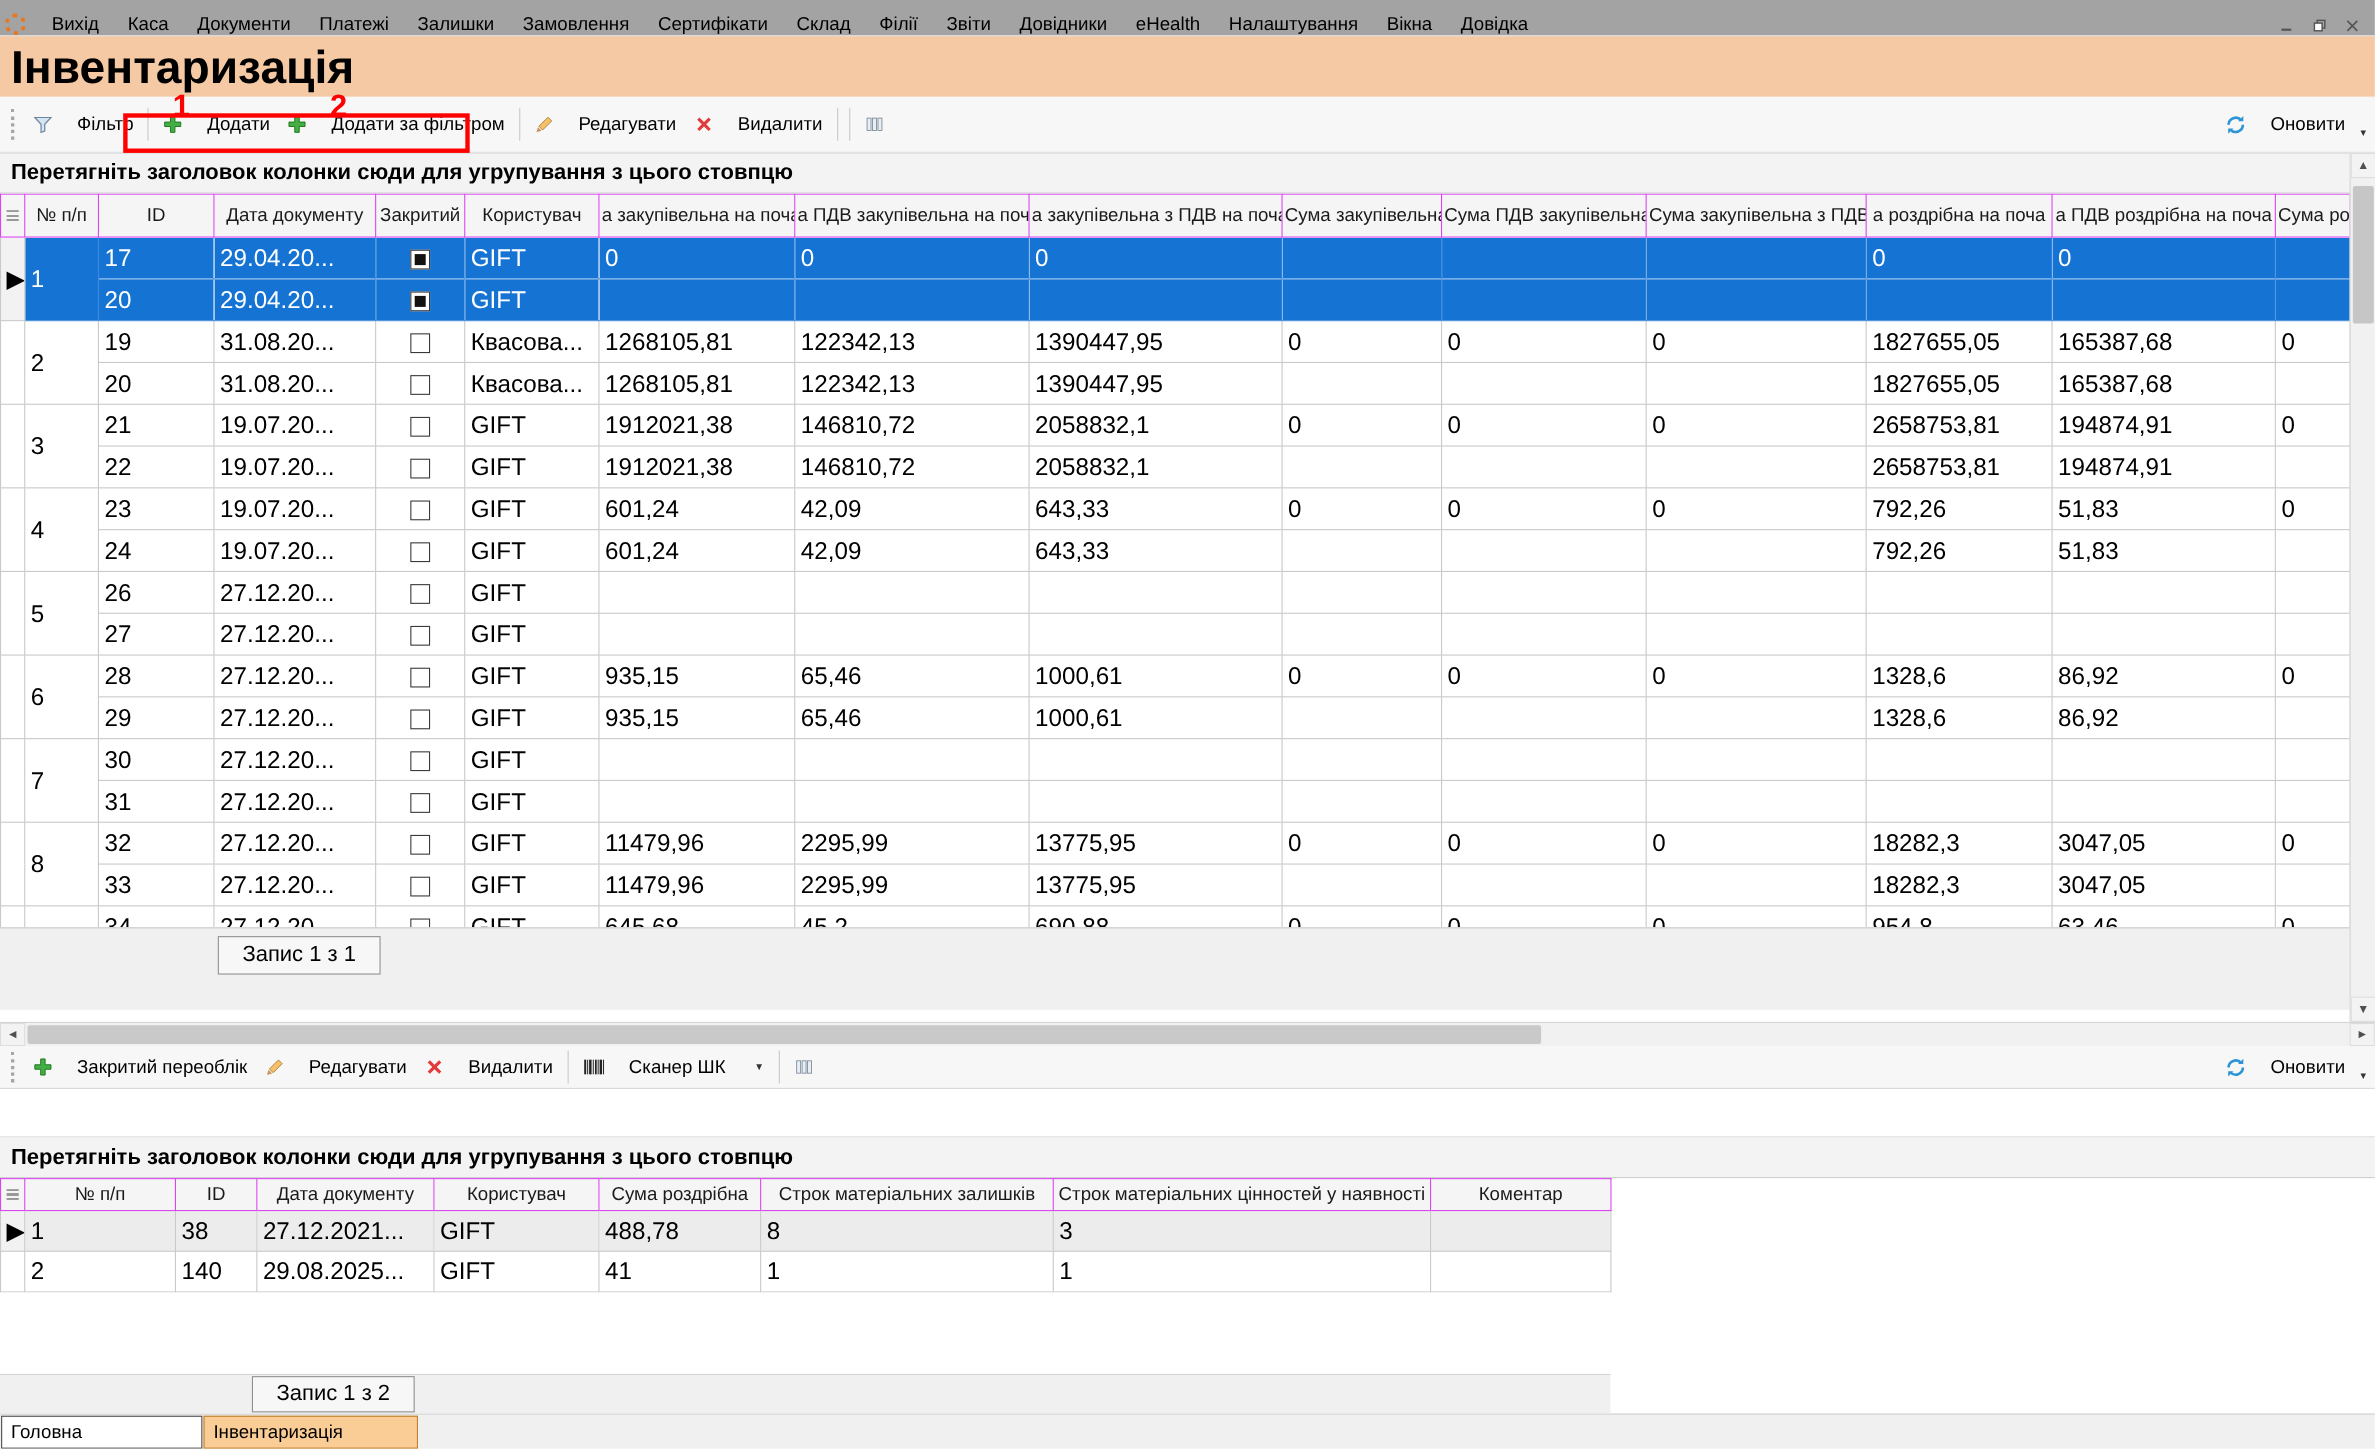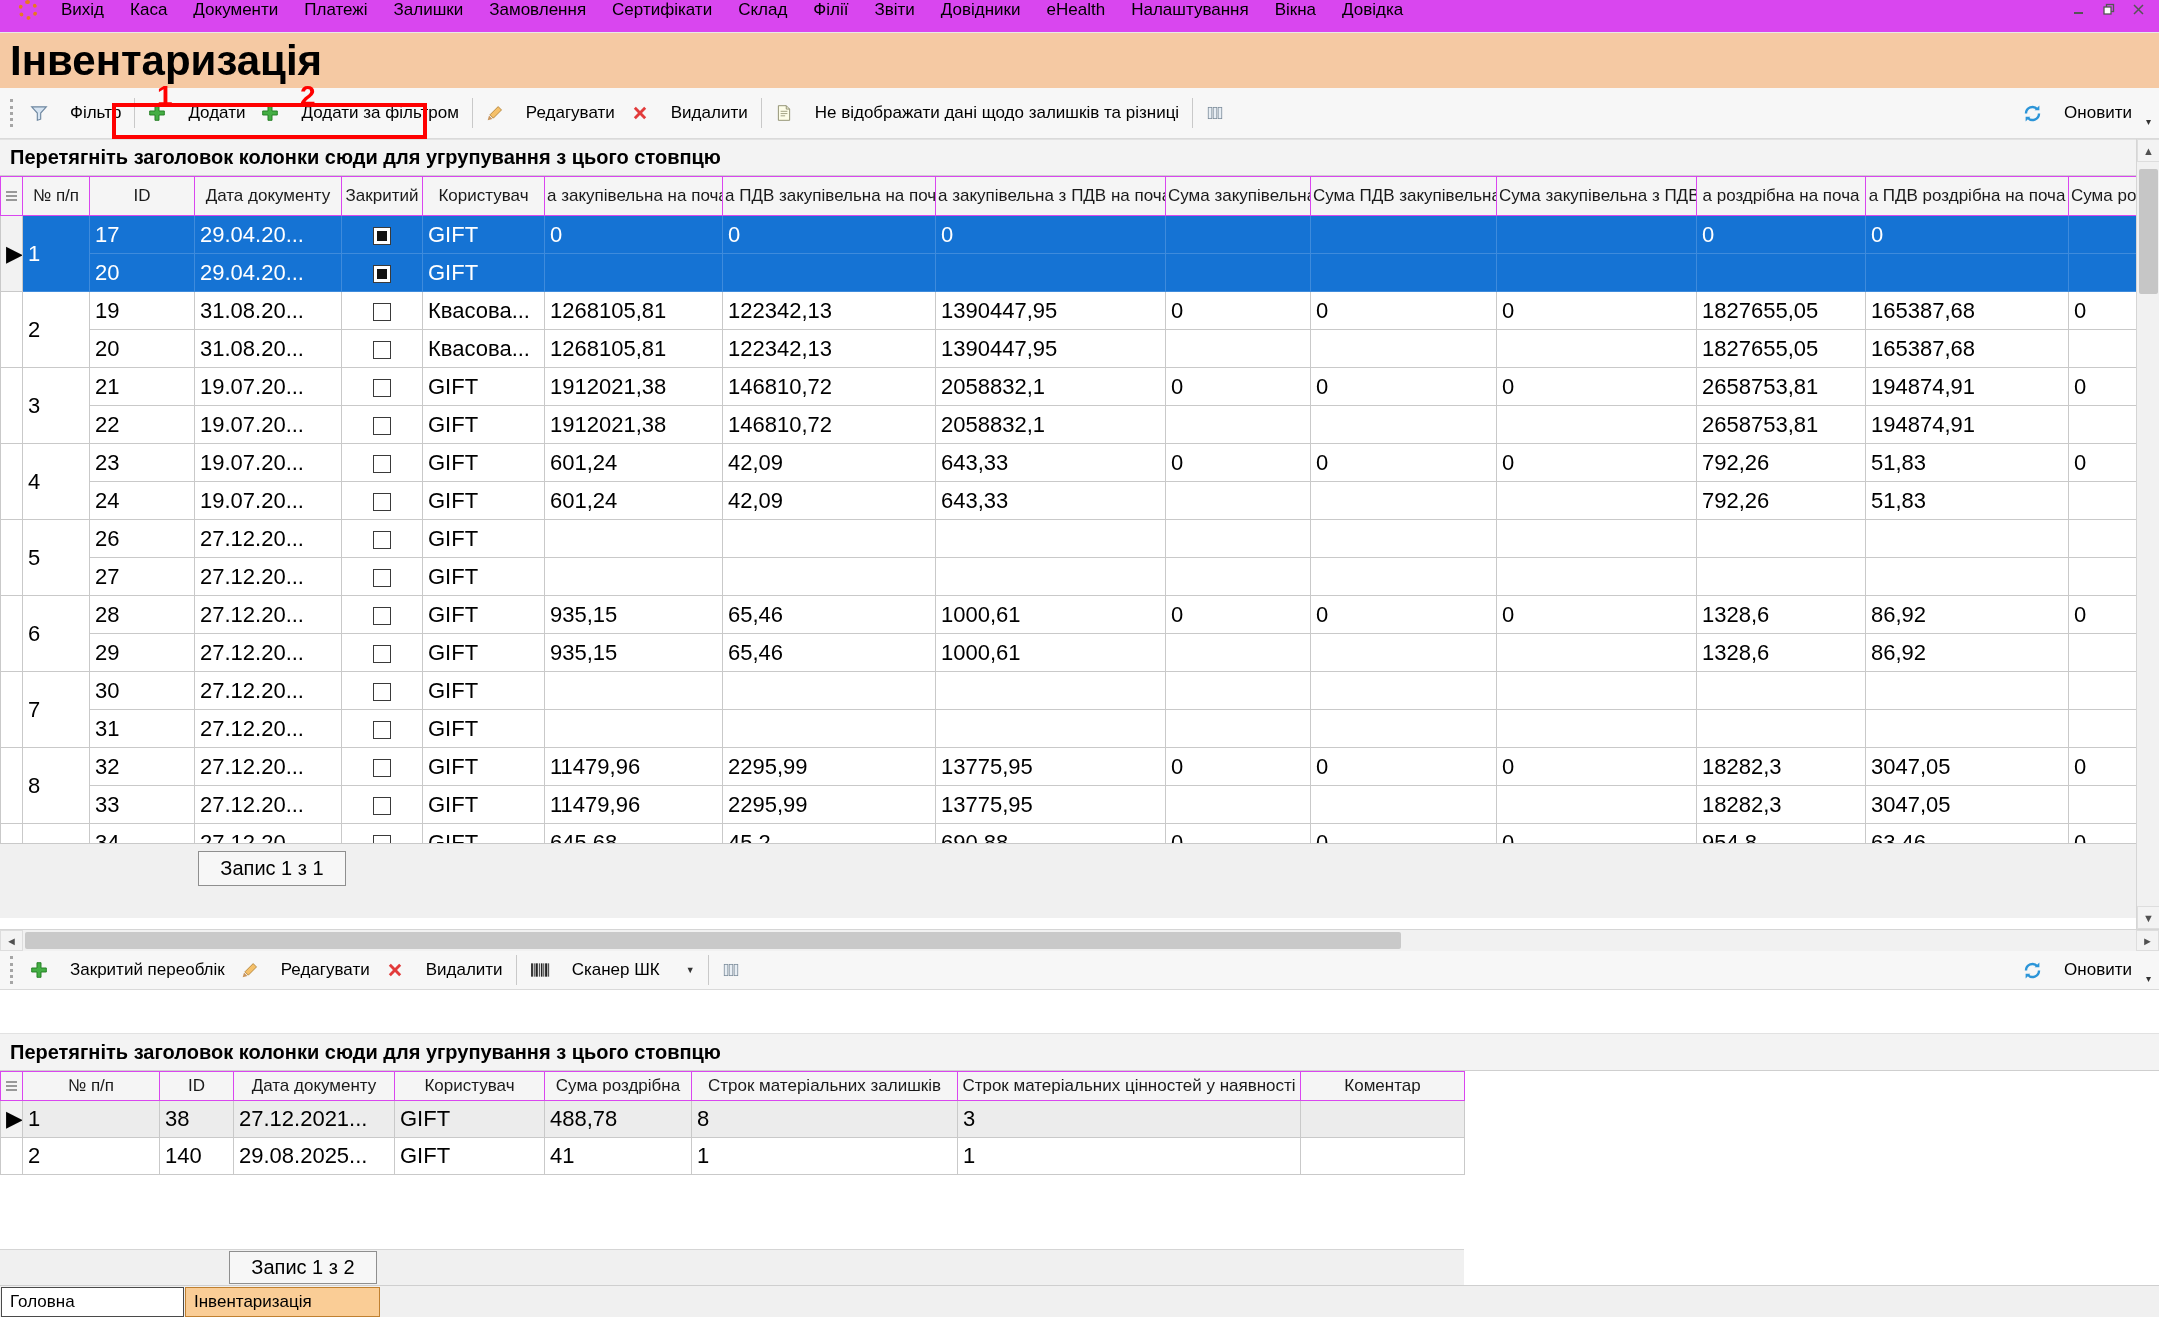--- a/index.html
+++ b/index.html
@@ -2,21 +2,21 @@
 <html><head>
 <meta charset="utf-8">
 <style>
   *{margin:0;padding:0;box-sizing:border-box}
   html,body{background:#fff}
   body{width:2159px;height:1317px;overflow:hidden;position:relative;
        font-family:"Liberation Sans","DejaVu Sans",sans-serif;color:#000}
   .screen{position:relative;width:2159px;height:1317px;overflow:hidden;background:#fff}
 
   
-  .menubar{height:33px;display:flex;align-items:flex-start;background:#d946ef;border-bottom:1px solid #E8E8E8;padding-left:14px}
+  .menubar{height:33px;display:flex;align-items:flex-end;background:#a3a3a3;border-bottom:1px solid #E8E8E8;padding-left:0}
   .app-icon{width:20px;height:20px;border:4px dotted #E87722;border-radius:50%;margin:0 10px 0 4px;flex:0 0 auto}
   .menu-items{display:flex;align-items:center}
   .menu-item{padding:0 13px;font-size:17px;white-space:nowrap;cursor:default}
   .win-controls{margin-left:auto;display:flex;align-items:center;gap:10px;padding-right:10px}
   .win-btn{display:inline-flex;align-items:center;justify-content:center;width:20px;height:18px}
 
   
   .banner{height:55px;background:#F5C9A3;display:flex;align-items:center;padding-left:10px}
   .banner h1{font-size:42px;font-weight:bold;letter-spacing:0px;line-height:1}
 
@@ -178,30 +178,20 @@
     </button>
     <button class="tb-btn">
       <span class="icn">
         <svg width="18" height="18" viewBox="0 0 16 16">
             <path d="M2.5 4.3L4.3 2.5 8 6.2l3.7-3.7 1.8 1.8L9.8 8l3.7 3.7-1.8 1.8L8 9.8l-3.7 3.7-1.8-1.8L6.2 8z" fill="#E23B3B"></path>
           </svg>
       </span>
       <span>Видалити</span>
     </button>
     <span class="tb-sep"></span>
-    <button class="tb-btn">
-      <span class="icn">
-        <svg width="18" height="18" viewBox="0 0 16 16">
-            <path d="M3 1.5h7l3 3v10H3z" fill="#FDFDE8" stroke="#8A8A6A" stroke-width="0.8"></path>
-            <path d="M10 1.5v3h3" fill="none" stroke="#8A8A6A" stroke-width="0.8"></path>
-            <path d="M5 6.5h6M5 8.5h6M5 10.5h4" stroke="#9A9A7A" stroke-width="0.8"></path>
-          </svg>
-      </span>
-      <span>Не відображати дані щодо залишків та різниці</span>
-    </button>
     <span class="tb-sep"></span>
     <button class="tb-btn">
       <span class="icn">
         <svg width="18" height="18" viewBox="0 0 16 16">
             <rect x="2" y="3" width="3.2" height="10" fill="#E8EEF4" stroke="#7A8A99" stroke-width="0.7"></rect>
             <rect x="6.4" y="3" width="3.2" height="10" fill="#E8EEF4" stroke="#7A8A99" stroke-width="0.7"></rect>
             <rect x="10.8" y="3" width="3.2" height="10" fill="#E8EEF4" stroke="#7A8A99" stroke-width="0.7"></rect>
           </svg>
       </span>
     </button>

